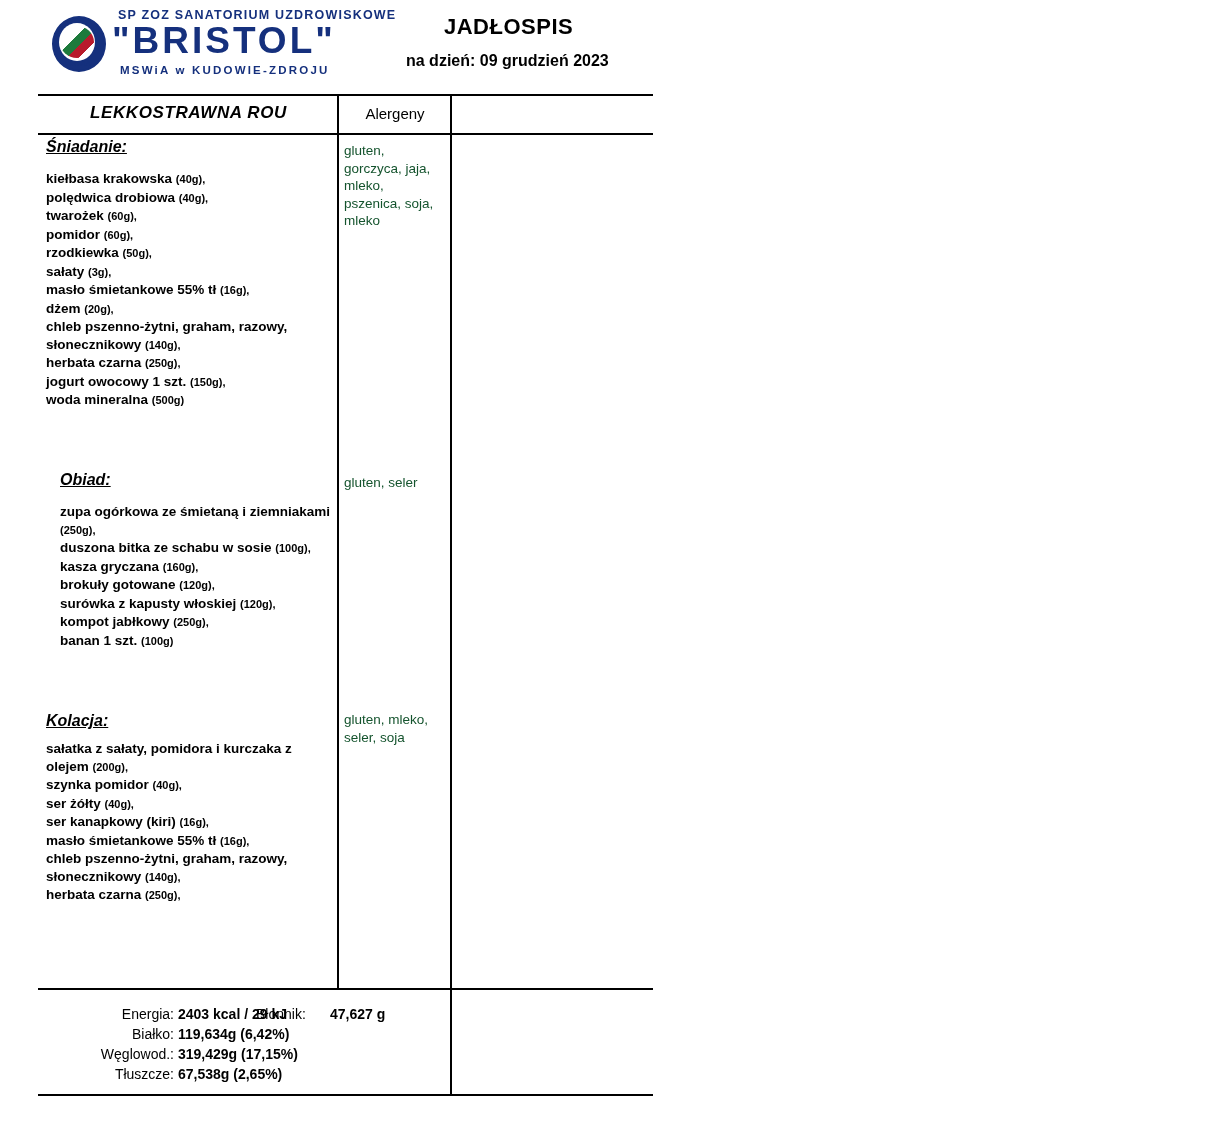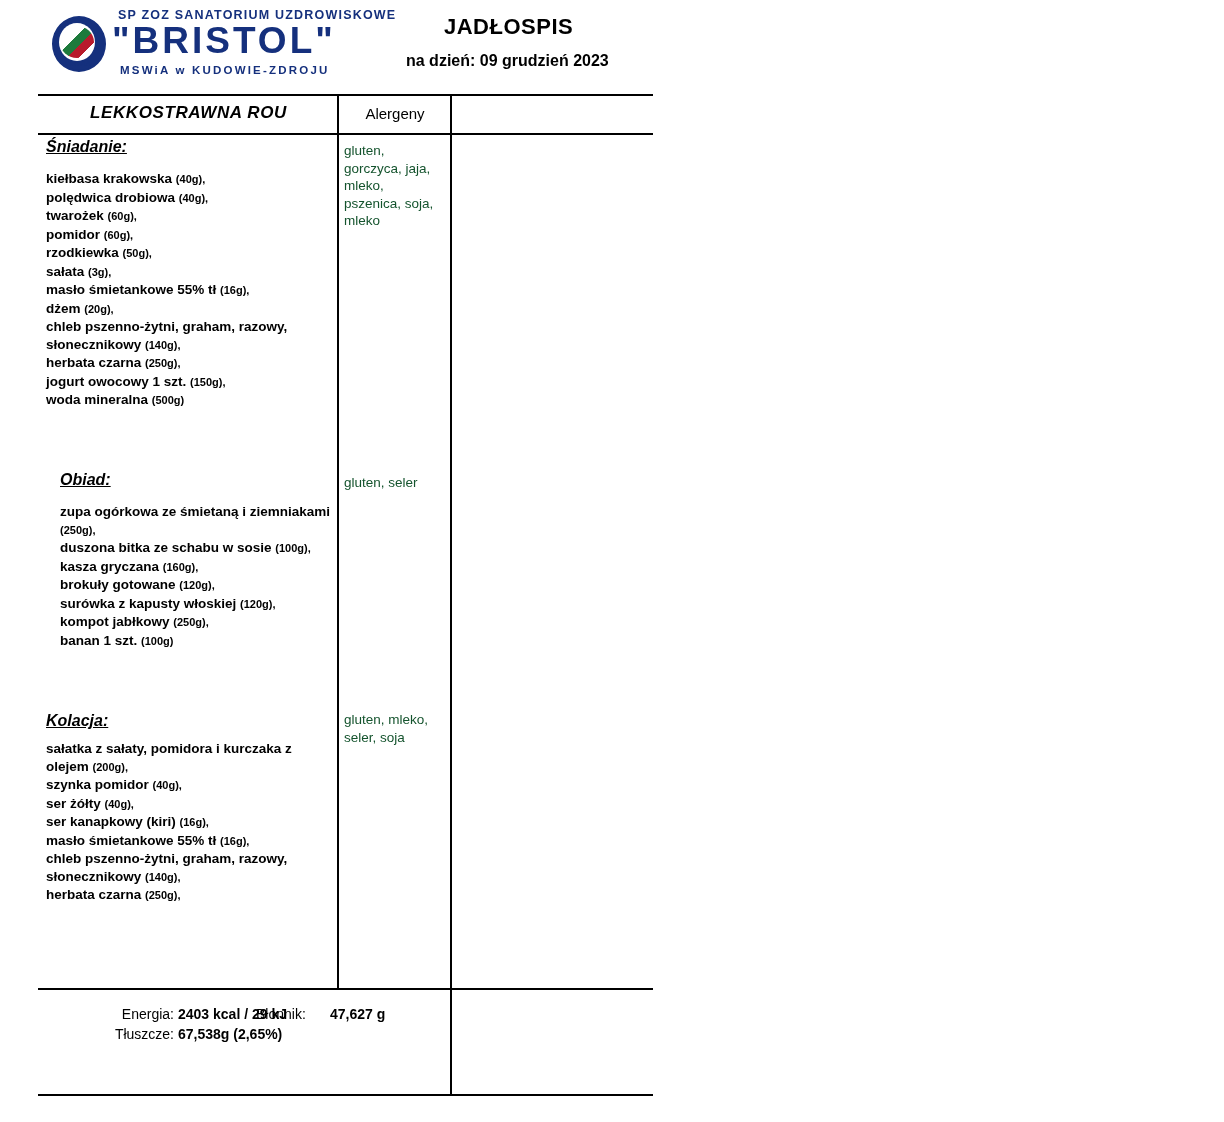--- a/index.html
+++ b/index.html
@@ -294,21 +294,21 @@
 <div class="col-head-allerg">Alergeny</div>
 
 <div id="meal-0">
   <div class="meal-title">Śniadanie:</div>
   <div class="meal-items">
     <span><span>kiełbasa krakowska</span> <span class="qty">(40g),</span></span><br>
     <span><span>polędwica drobiowa</span> <span class="qty">(40g),</span></span><br>
     <span><span>twarożek</span> <span class="qty">(60g),</span></span><br>
     <span><span>pomidor</span> <span class="qty">(60g),</span></span><br>
     <span><span>rzodkiewka</span> <span class="qty">(50g),</span></span><br>
-    <span><span>sałata</span> <span class="qty">(3g),</span></span><br>
+    <span><span>sałaty</span> <span class="qty">(3g),</span></span><br>
     <span><span>masło śmietankowe 55% tł</span> <span class="qty">(16g),</span></span><br>
     <span><span>dżem</span> <span class="qty">(20g),</span></span><br>
     <span><span>chleb pszenno-żytni, graham, razowy, słonecznikowy</span> <span class="qty">(140g),</span></span><br>
     <span><span>herbata czarna</span> <span class="qty">(250g),</span></span><br>
     <span><span>jogurt owocowy 1 szt.</span> <span class="qty">(150g),</span></span><br>
     <span><span>woda mineralna</span> <span class="qty">(500g)</span></span>
   </div>
 </div>
 <div id="alg-0" class="allerg-text">gluten, gorczyca, jaja, mleko, pszenica, soja,  mleko</div>
 
@@ -339,18 +339,26 @@
   </div>
 </div>
 <div id="alg-2" class="allerg-text">gluten, mleko, seler,  soja</div>
 
 <div class="nutri">
   <div class="nutri-row">
     <span class="nutri-label">Energia:</span>
     <span class="nutri-value">2403 kcal / 29 kJ</span>
   </div>
   <div class="nutri-row">
+    <span class="nutri-label">Białko:</span>
+    <span class="nutri-value">119,634g (6,42%)</span>
+  </div>
+  <div class="nutri-row">
+    <span class="nutri-label">Węglowod.:</span>
+    <span class="nutri-value">319,429g (17,15%)</span>
+  </div>
+  <div class="nutri-row">
     <span class="nutri-label">Tłuszcze:</span>
     <span class="nutri-value">67,538g (2,65%)</span>
   </div>
 </div>
 <div class="fiber-label">Błonnik:</div>
 <div class="fiber-value">47,627  g</div>
 
 </body></html>

